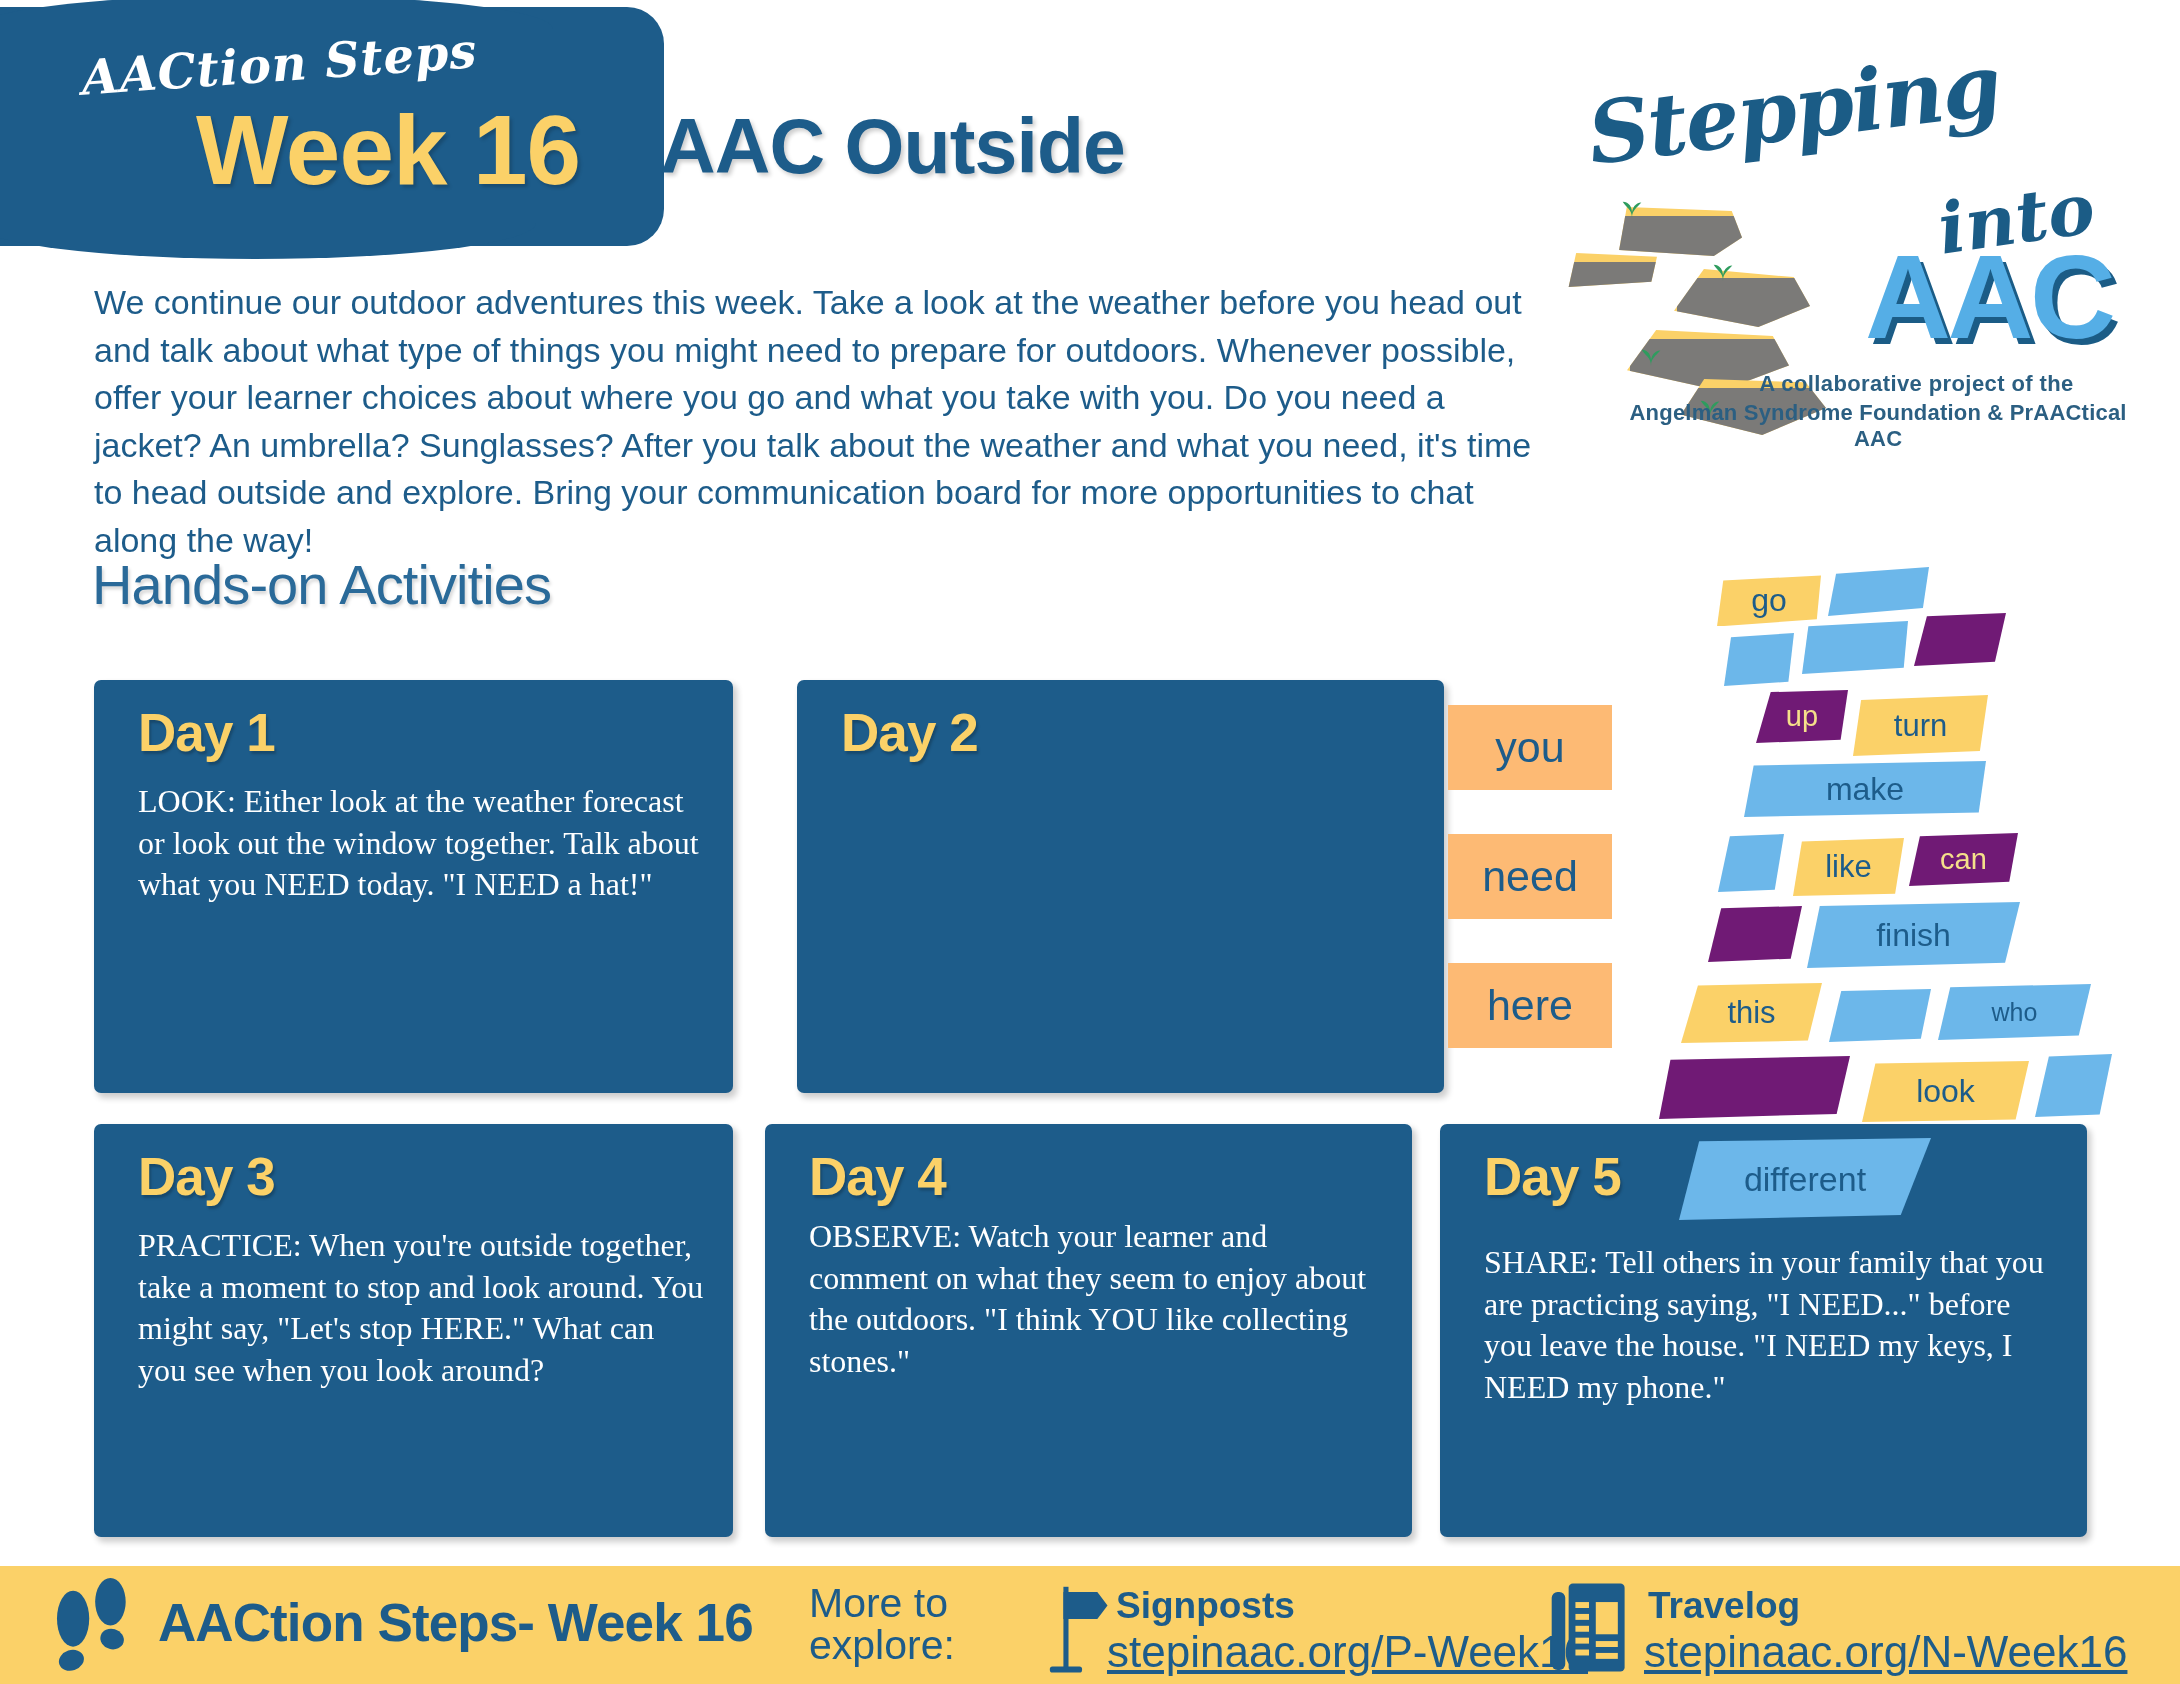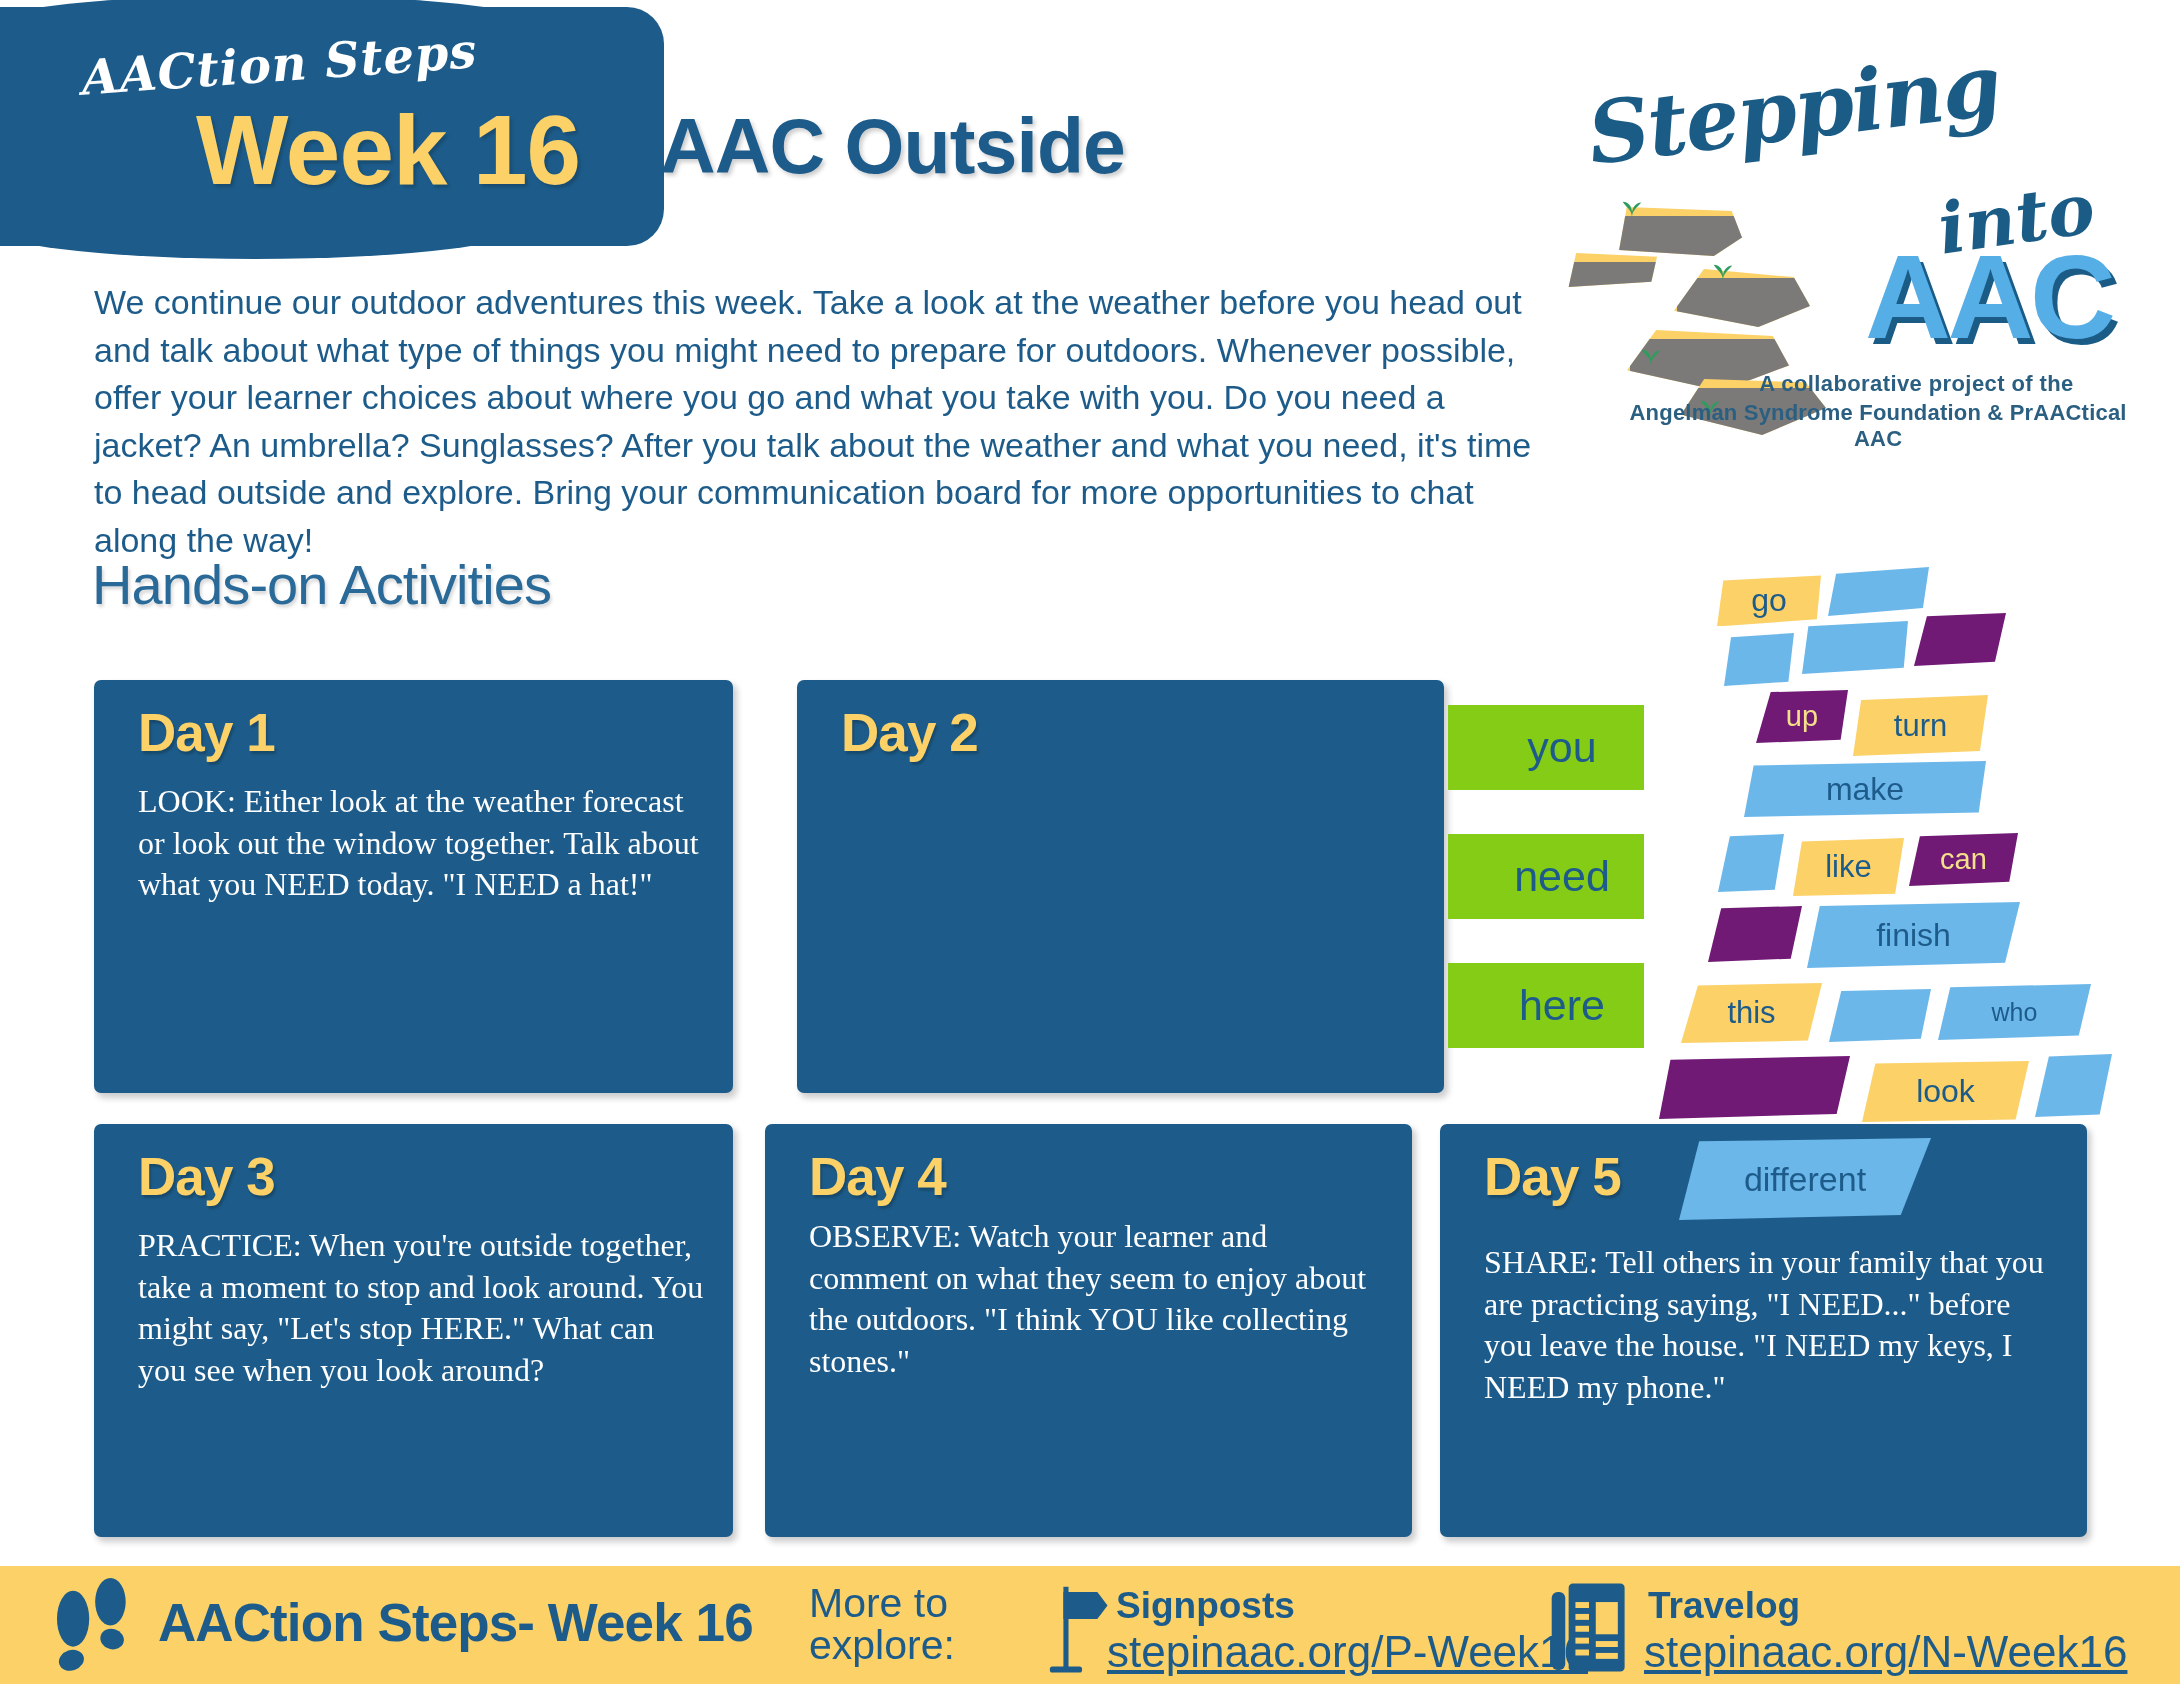--- a/index.html
+++ b/index.html
@@ -118,24 +118,24 @@
   #card-day2{left:765px;top:680px;width:647px;height:413px;margin-left:32px;}
   #card-day3{left:94px;top:1124px;width:639px;height:413px;}
   #card-day4{left:765px;top:1124px;width:647px;height:413px;}
   #card-day5{left:1440px;top:1124px;width:647px;height:413px;}
   #card-day5 .day-body{top:118px;}
   #card-day4 .day-body{top:92px;}
 
   
   #word-column{position:absolute;left:1448px;top:705px;}
   .core-word{
-    width:164px;height:85px;background:#84cc16;
+    width:164px;height:85px;background:#fdba74;
     display:flex;align-items:center;justify-content:center;
     font-family:"Liberation Sans", sans-serif;
-    font-size:43px;color:#1d5c8a;margin-bottom:44px;padding-left:32px;
+    font-size:43px;color:#1d5c8a;margin-bottom:44px;
   }
   #word-path{position:absolute;left:1635px;top:572px;width:545px;height:511px;}
   .tile{
     position:absolute;
     display:flex;align-items:center;justify-content:center;
     font-family:"Liberation Sans", sans-serif;
     font-size:32px;color:#1d5c8a;
   }
   .t-lt{background:#6cb7ea;}
   .t-yl{background:#fbd168;}

